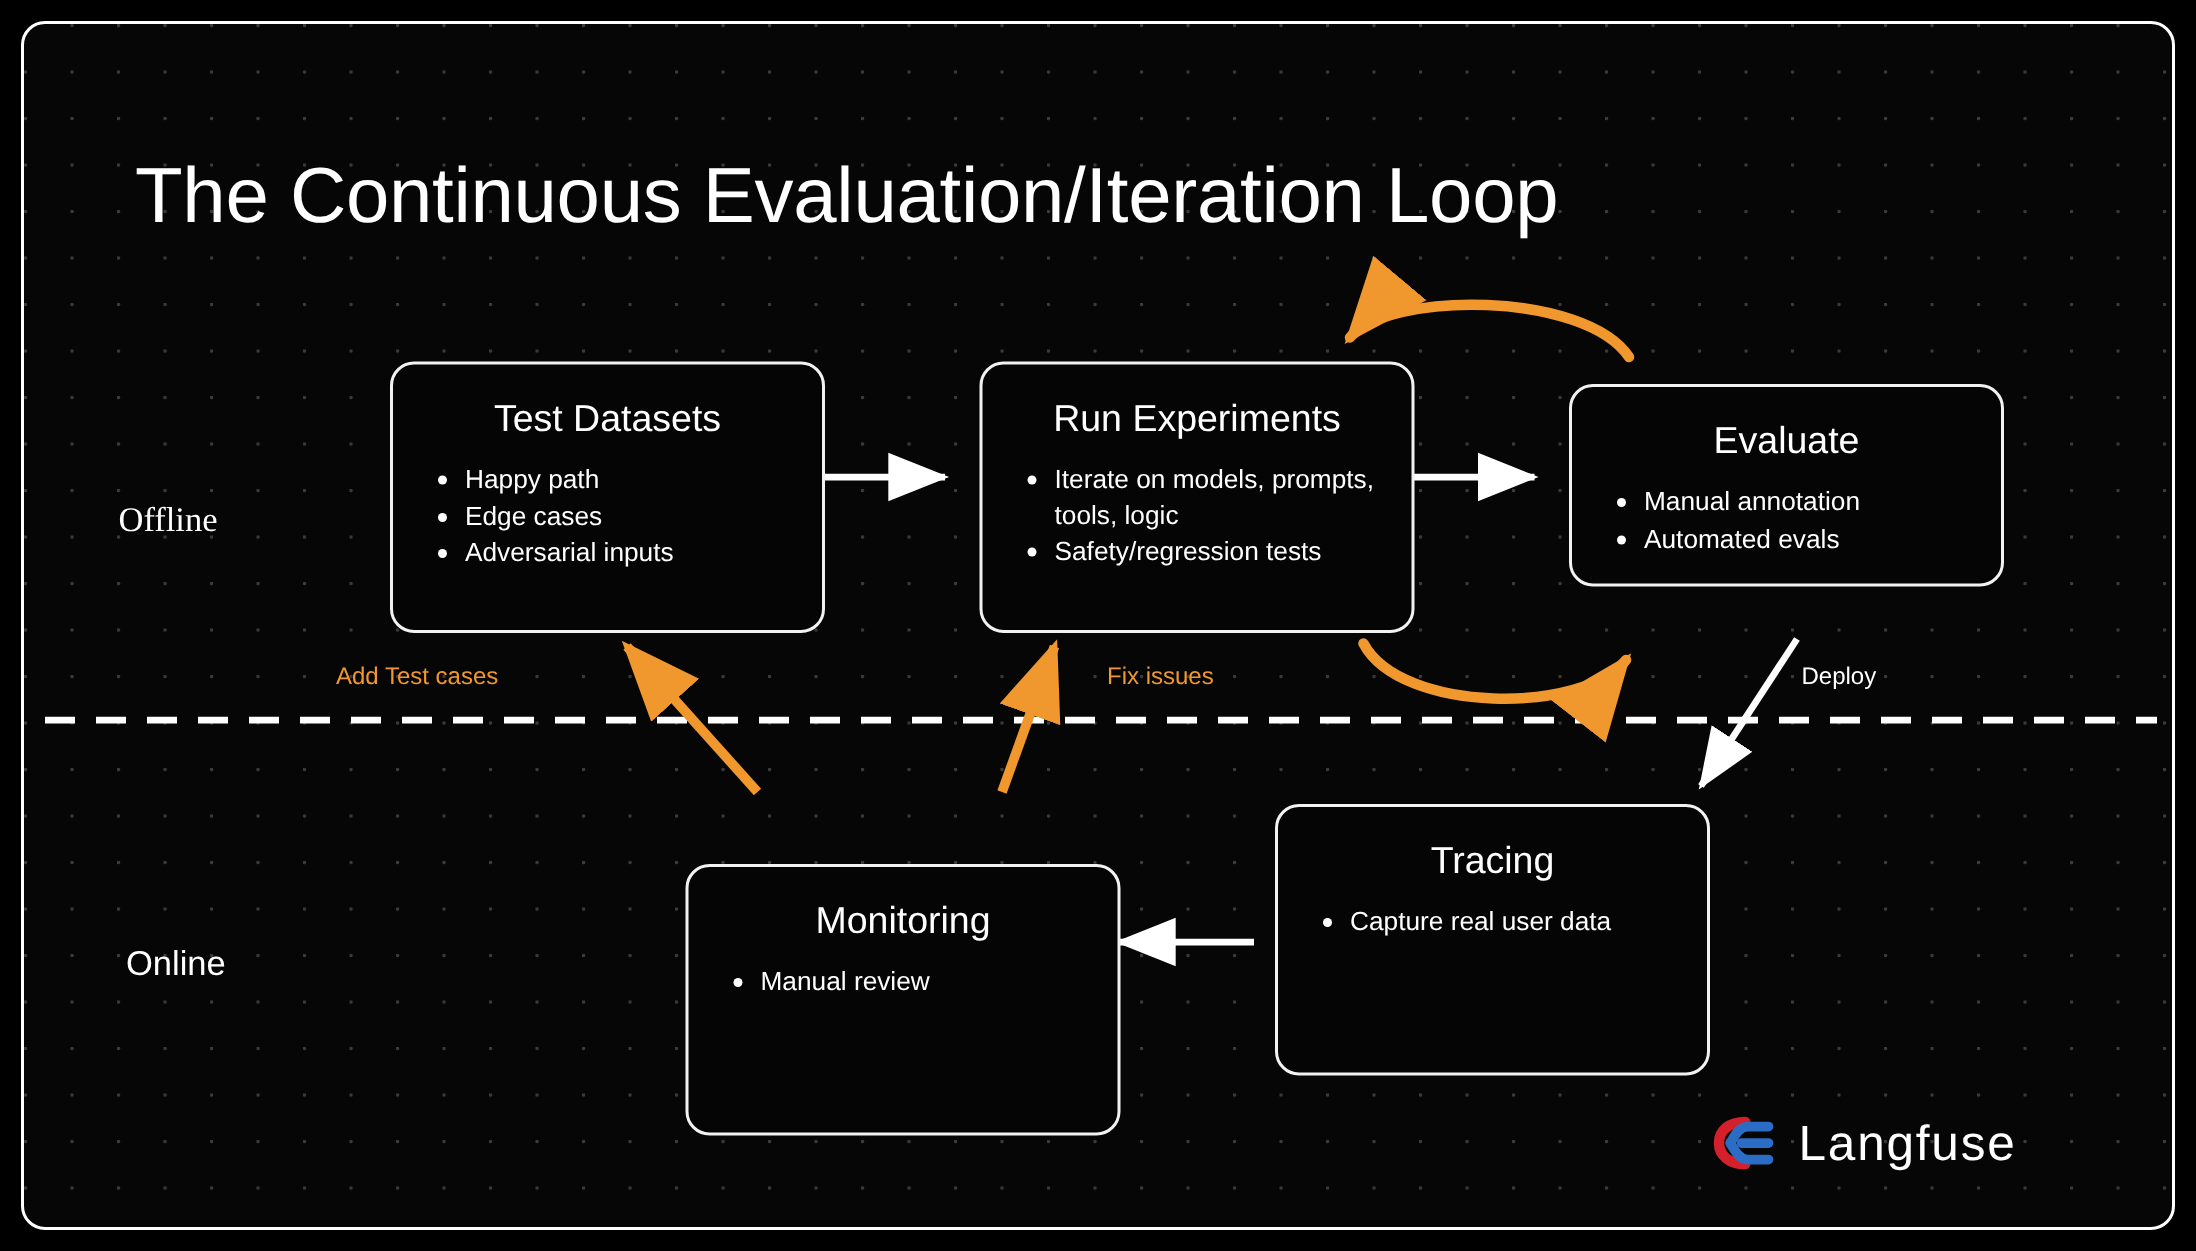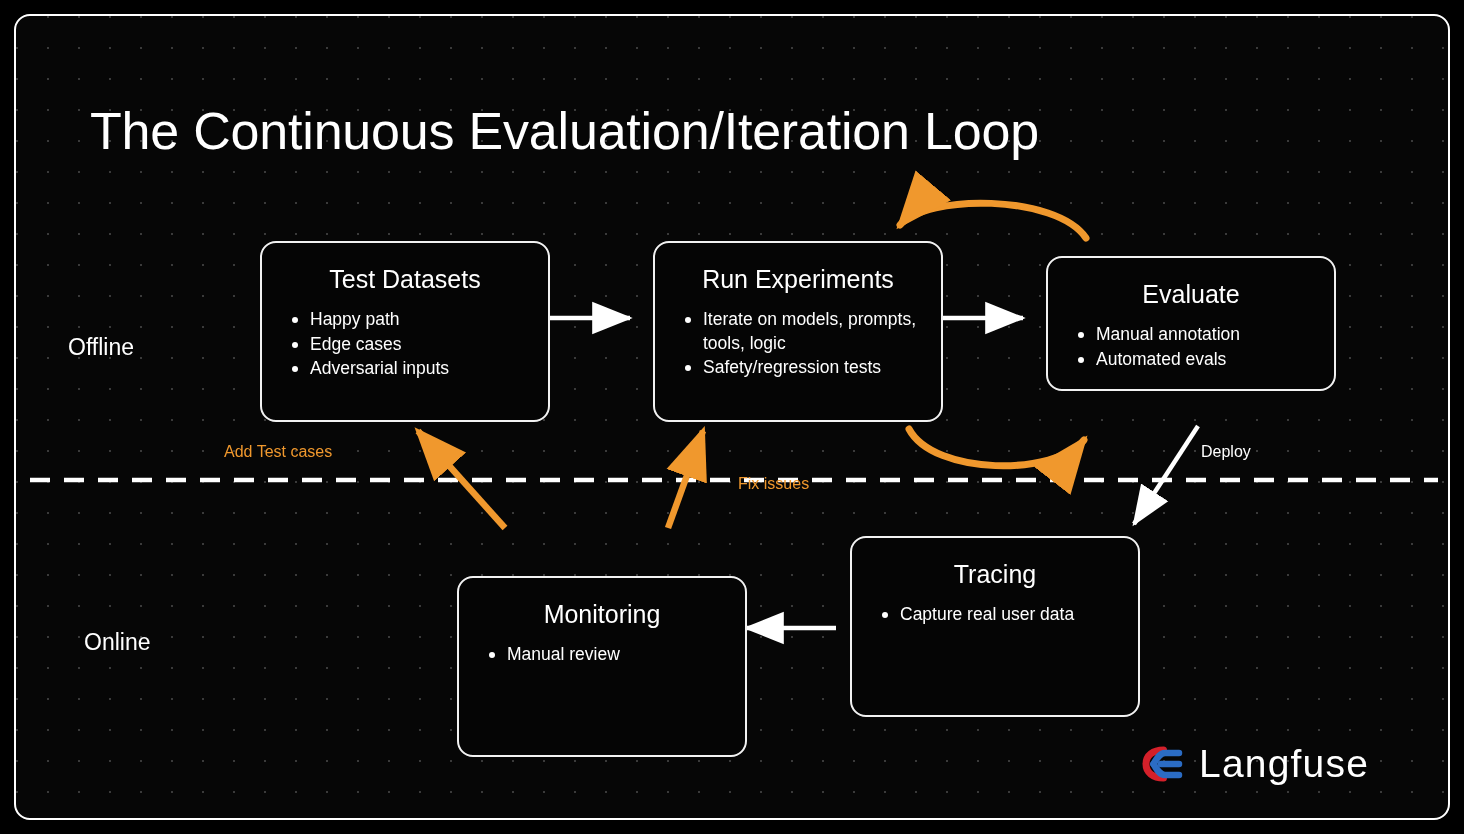--- a/index.html
+++ b/index.html
@@ -53,21 +53,21 @@
     white-space: nowrap;
   }
 
   
   .phase-label {
     position: absolute;
     font-size: 23px;
     color: #ffffff;
     white-space: nowrap;
   }
-  #phase-offline { left: 52px; top: 318px; }
+  #phase-offline { left: 63px; top: 318px; font-family: Liberation Serif, serif; }
   #phase-online  { left: 68px; top: 613px; }
 
   
   .node {
     position: absolute;
     box-sizing: border-box;
     border: 2px solid #f2f2f2;
     border-radius: 16px;
     background: #050505;
     color: #ffffff;
@@ -112,34 +112,34 @@
 
   
   .edge-label {
     position: absolute;
     font-size: 16px;
     white-space: nowrap;
   }
   .edge-label.orange { color: #f0982d; }
   .edge-label.white  { color: #ffffff; }
   #label-add-test-cases { left: 208px; top: 427px; }
-  #label-fix-issues     { left: 722px; top: 427px; margin-top: 32px; }
+  #label-fix-issues     { left: 722px; top: 427px; }
   #label-deploy         { left: 1185px; top: 427px; }
 
   
   #logo {
     position: absolute;
     left: 1125px;
     top: 726px;
     display: flex;
     align-items: center;
     gap: 14px;
   }
   #logo-word {
-    font-size: 39px;
+    font-size: 33px;
     color: #ffffff;
     letter-spacing: 1.2px;
     white-space: nowrap;
   }
 </style>
 </head>
 <body>
 
 <div id="canvas">
   <div id="frame">

